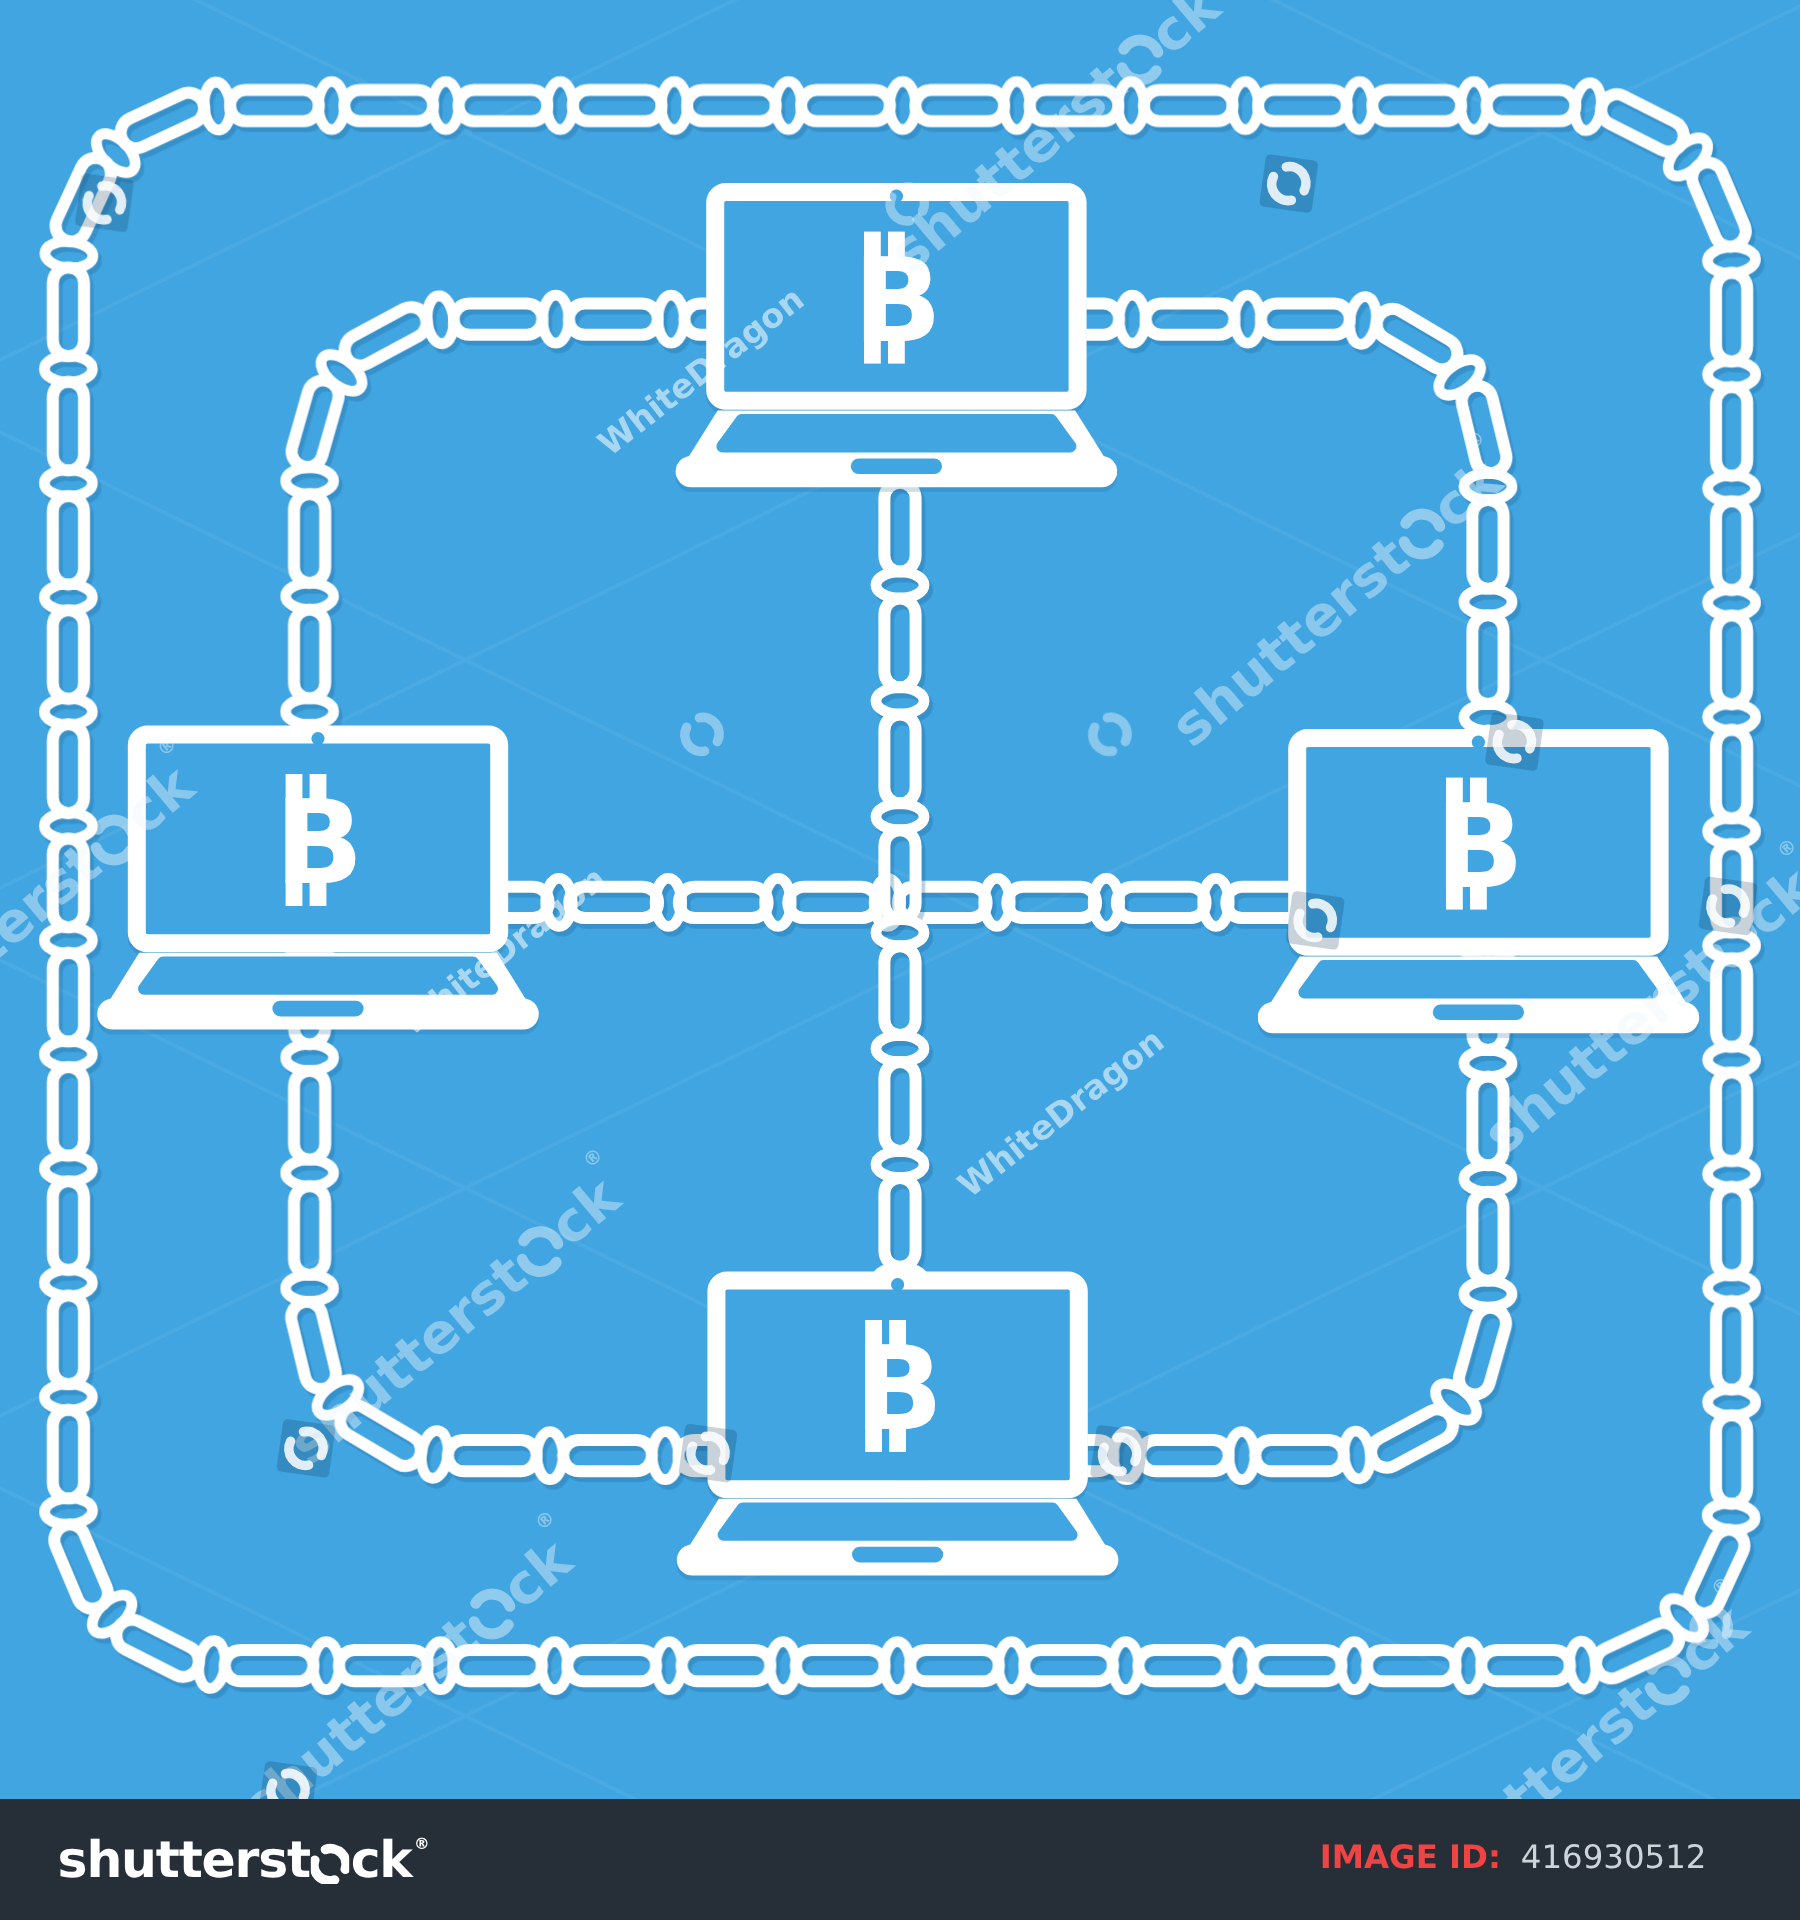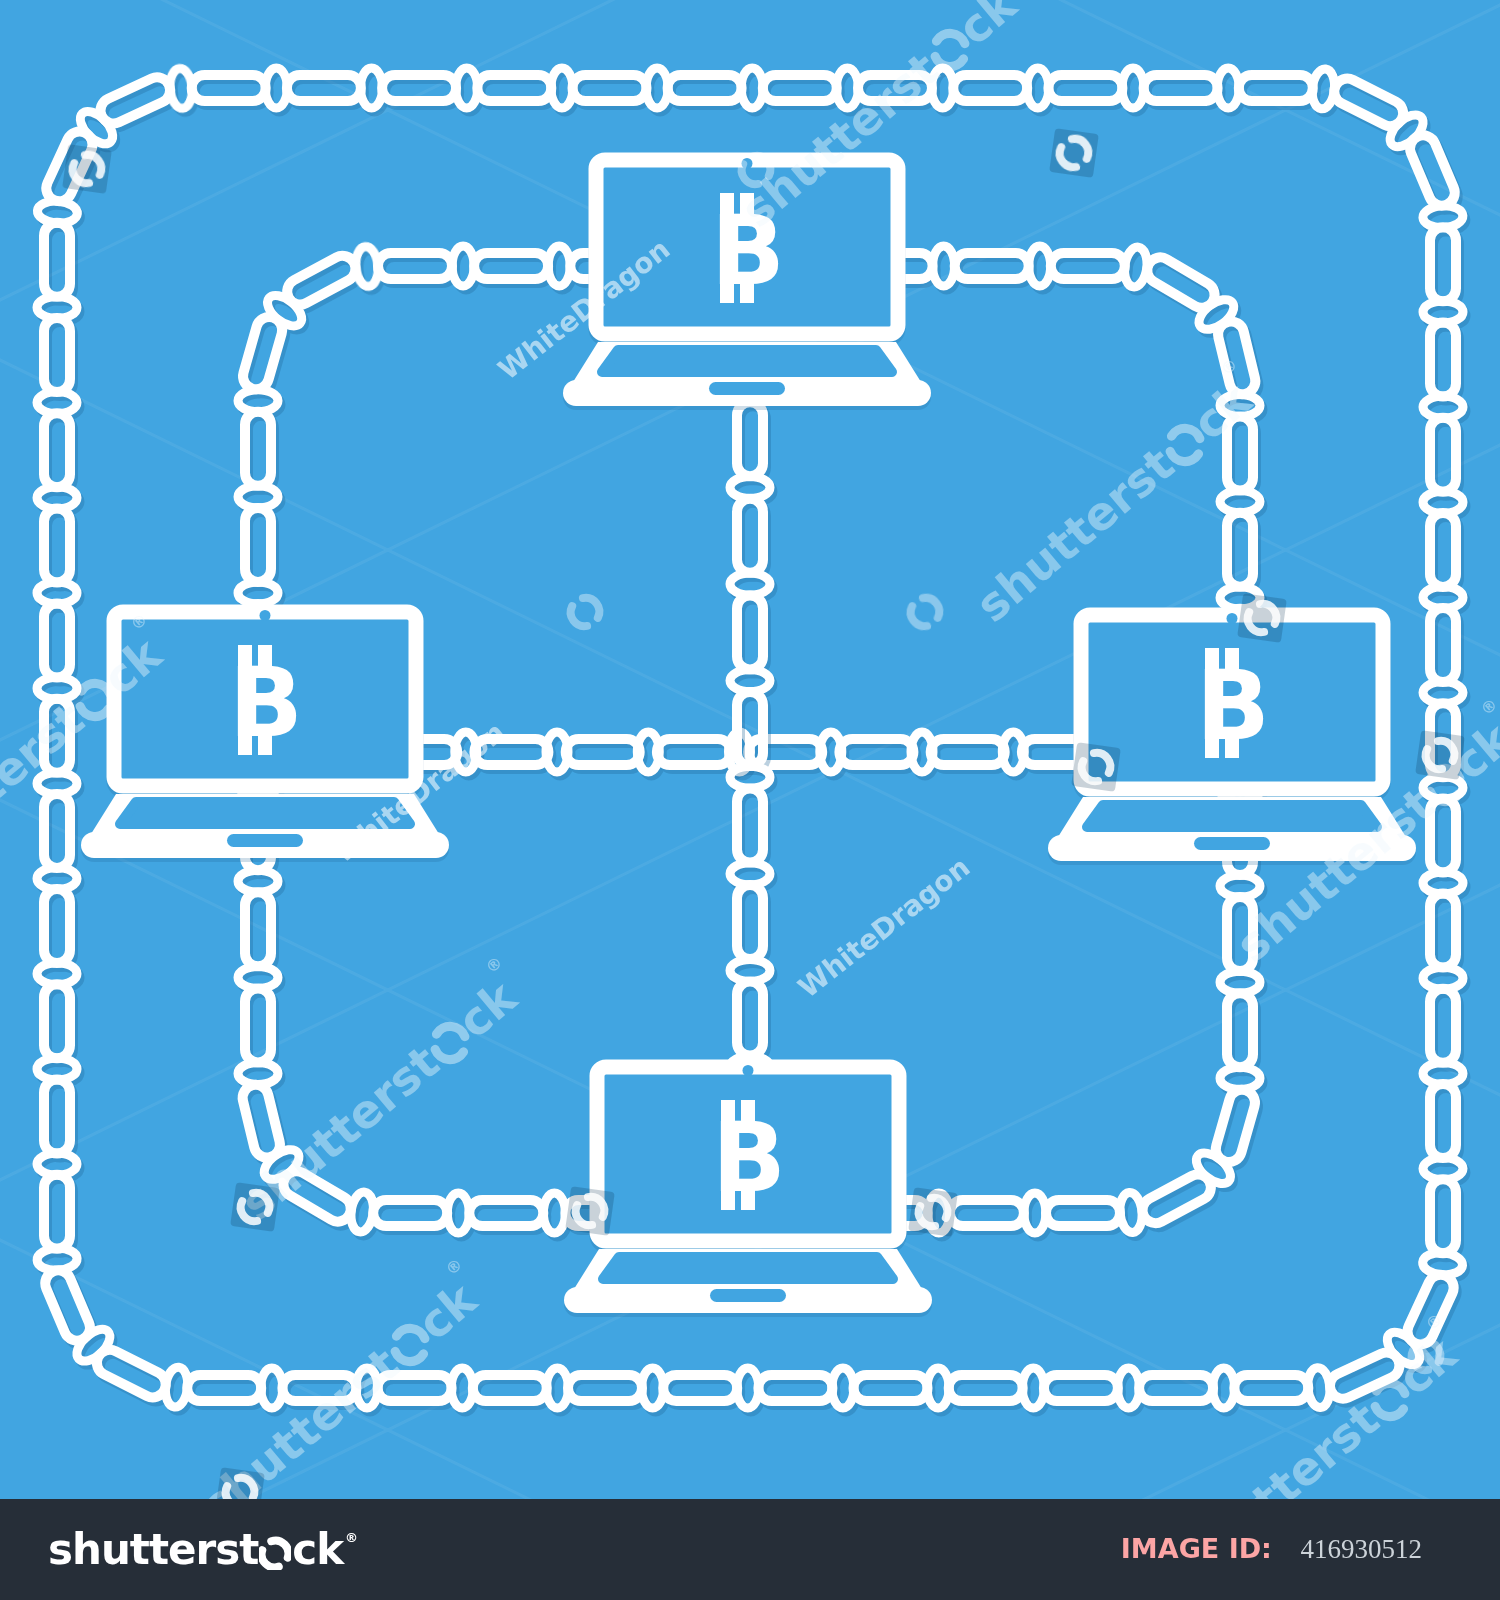--- a/index.html
+++ b/index.html
@@ -20,22 +20,22 @@
   
   #bar{position:absolute;left:0;top:1499px;width:1500px;height:101px;
        display:flex;align-items:center;justify-content:space-between;
        padding:0 78px 0 48px;box-sizing:border-box;}
   #logo{display:flex;align-items:center;color:#fff;font-weight:bold;
         font-size:42px;letter-spacing:-1px;line-height:1;}
   #logo svg{margin:6px 1px 0 1px;display:block;}
   #logo .reg{font-size:13px;align-self:flex-start;margin-top:2px;margin-left:2px;}
   #meta{text-align:right;line-height:1.35;}
   #meta .idline{font-size:27px;color:#ffffff;}
-  #meta .idline .lbl{font-weight:bold;color:#fca5a5;}
-  #meta .idline .val{font-weight:normal;color:#ccd3d9;margin-left:20px;font-family:Liberation Serif, serif;}
+  #meta .idline .lbl{font-weight:bold;color:#ef4444;}
+  #meta .idline .val{font-weight:normal;color:#ccd3d9;margin-left:8px;}
   #meta .urlline{font-size:25px;color:#96a0ab;}
 </style>
 </head>
 <body>
 
 <div id="stage" style="background: rgb(65, 165, 225);">
 
   <svg id="art" width="1500" height="1500" viewBox="0 0 1500 1500">
     <defs>
 

